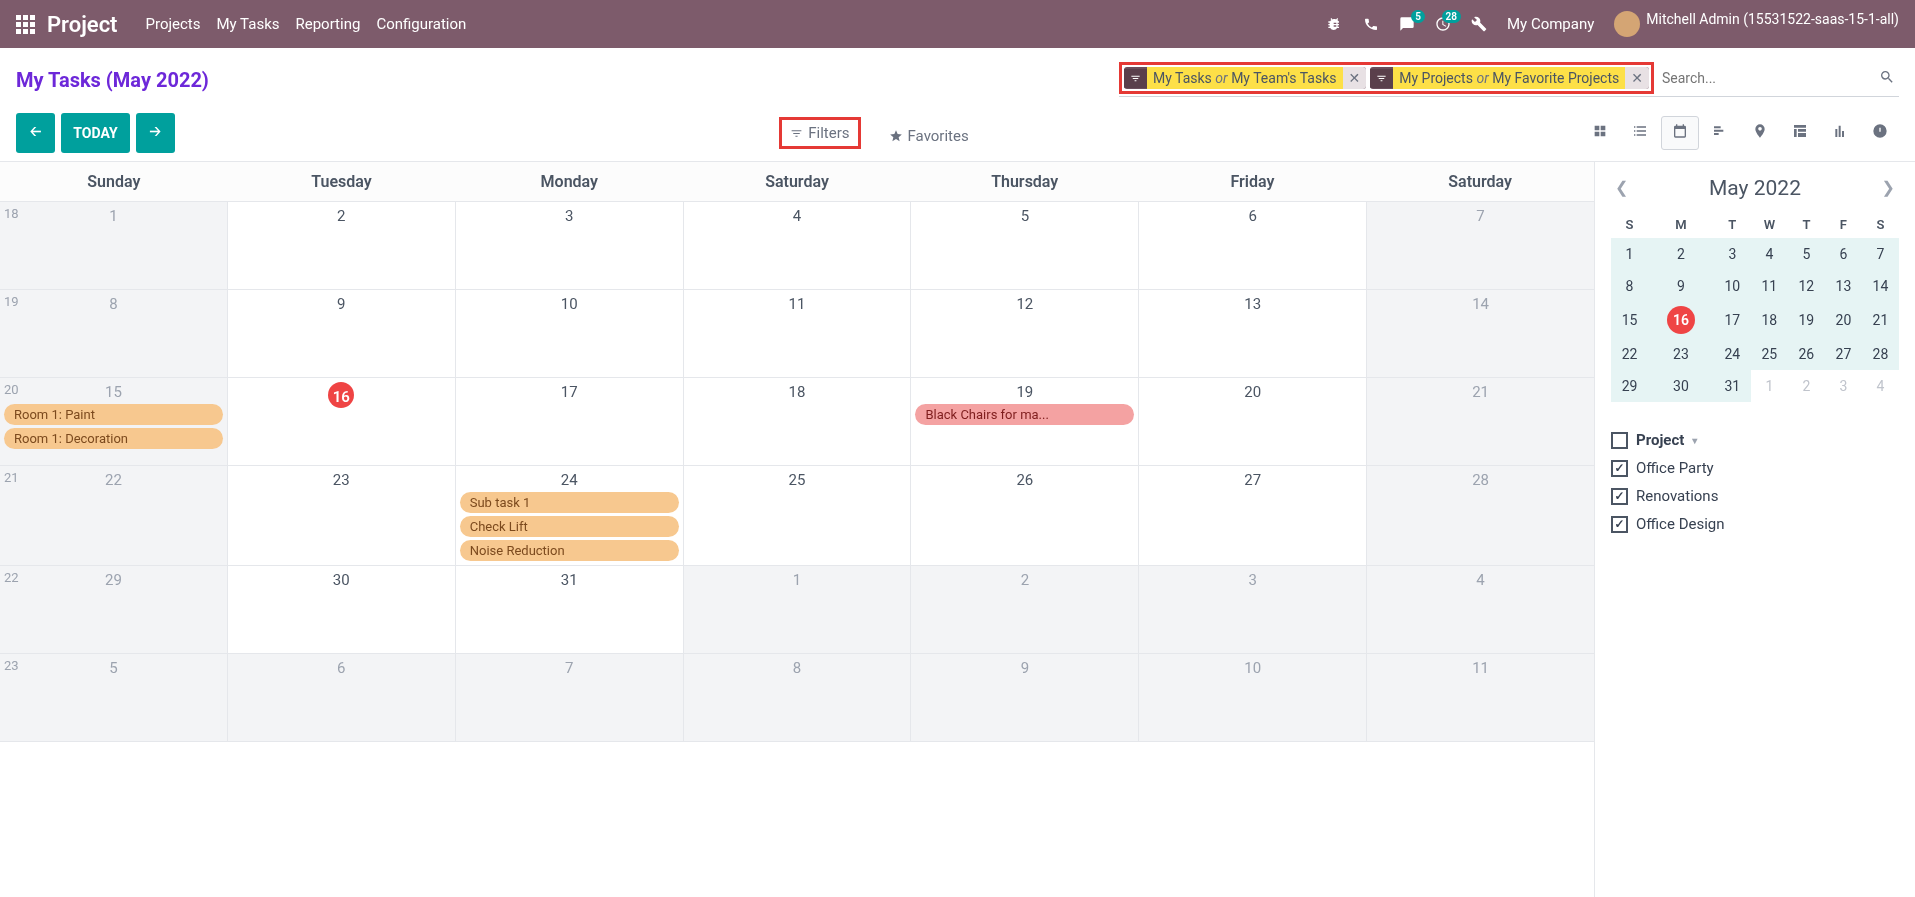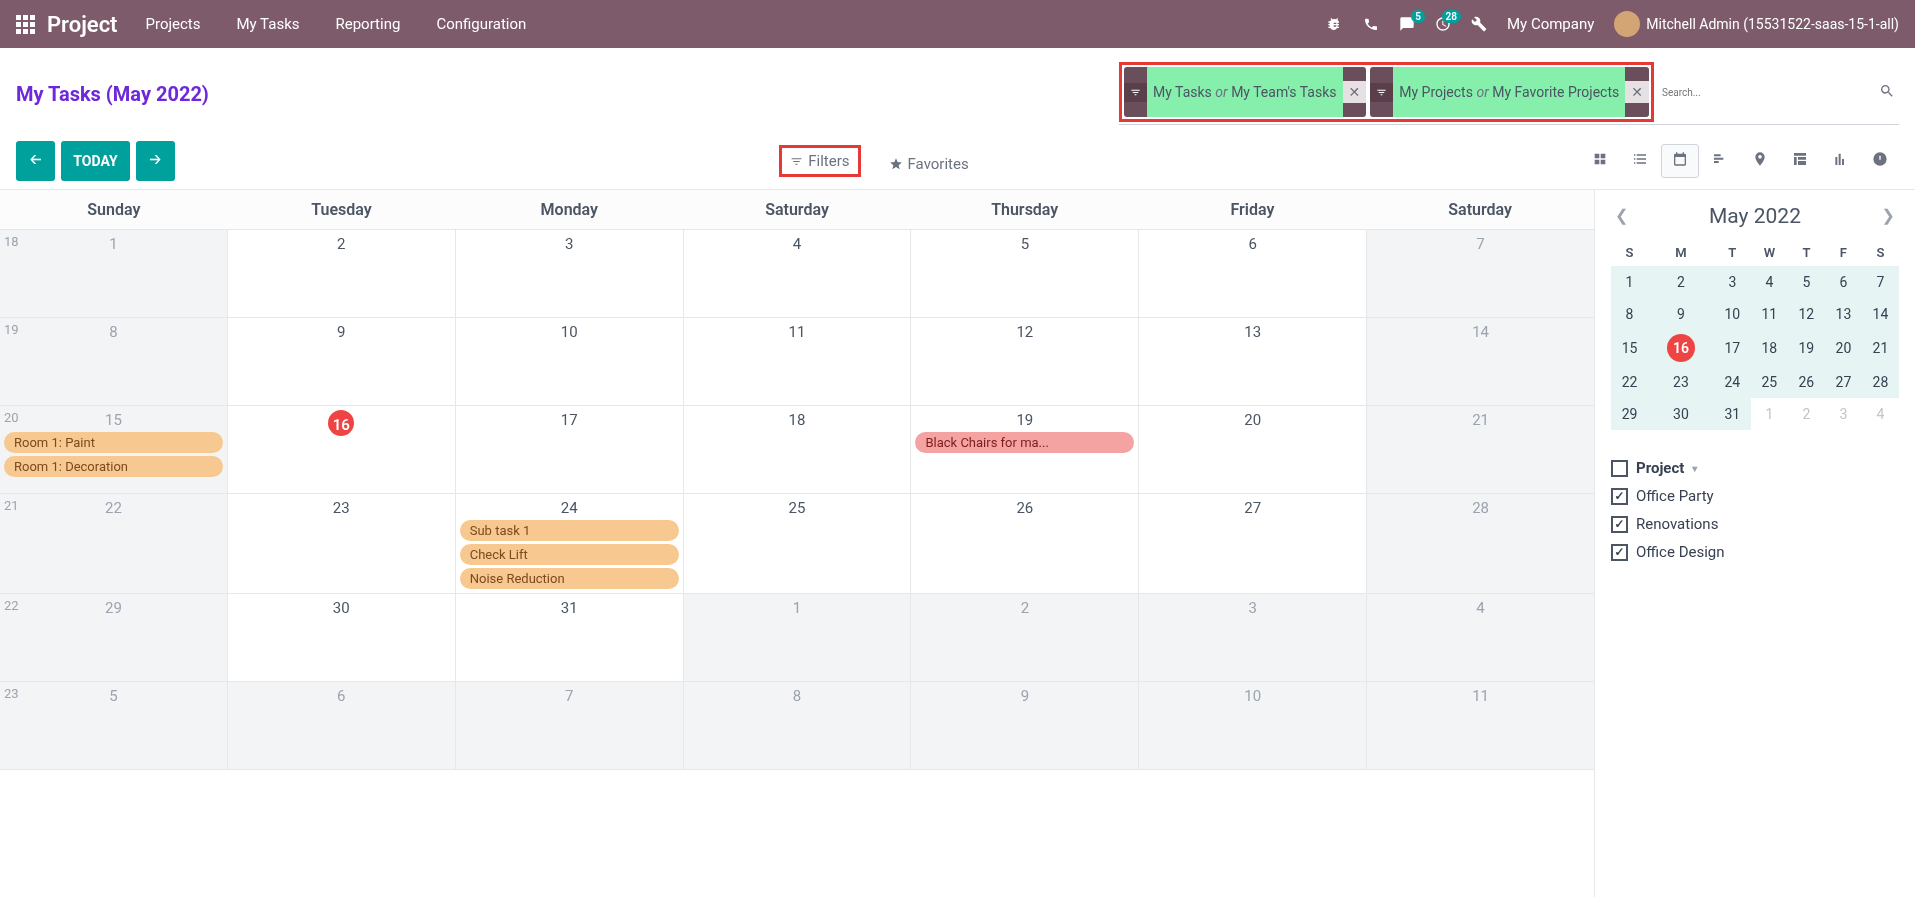--- a/index.html
+++ b/index.html
@@ -1,38 +1,38 @@
 <!DOCTYPE html>
 <html><head>
 <meta charset="utf-8">
 <style>
 *{box-sizing:border-box;margin:0;padding:0;font-family:-apple-system,BlinkMacSystemFont,"Segoe UI",Roboto,sans-serif}
 body{background:#fff;color:#374151}
 .topnav{background:#7d5b6b;height:48px;display:flex;align-items:center;padding:0 16px;color:#fff}
 .apps-icon{display:grid;grid-template-columns:repeat(3,5px);grid-template-rows:repeat(3,5px);gap:2px;margin-right:12px;cursor:pointer}
 .apps-icon span{background:#fff;width:5px;height:5px}
 .brand{font-size:22px;font-weight:600;margin-right:28px}
-.nav-links{display:flex;gap:36px;font-size:15px}
+.nav-links{display:flex;gap:16px;font-size:15px}
 .nav-links a{color:#fff;text-decoration:none;cursor:pointer}
 .nav-right{margin-left:auto;display:flex;align-items:center;gap:20px}
 .nav-icon{position:relative;cursor:pointer;display:flex;align-items:center}
 .badge{position:absolute;top:-6px;right:-10px;background:#00a09d;color:#fff;font-size:10px;padding:1px 4px;border-radius:8px;font-weight:600}
 .avatar{width:26px;height:26px;border-radius:50%;background:#d4a574;display:inline-block;margin-right:6px;vertical-align:middle}
 .user-name{font-size:14px}
 .control-panel{padding:14px 16px 0;border-bottom:1px solid #e5e7eb}
 .cp-row1{display:flex;align-items:center;margin-bottom:16px}
 .page-title{font-size:20px;color:#6d28d9;font-weight:700}
 .search-area{margin-left:auto;display:flex;align-items:center;width:780px;border-bottom:1px solid #d1d5db;padding-bottom:2px}
 .filter-chips{display:flex;gap:4px;border:3px solid #e53935;padding:2px}
 .chip{display:flex;align-items:center;background:#6b4e5c;color:#fff;font-size:14px;border-radius:3px;overflow:hidden}
 .chip .chip-icon{background:#5a3f4b;padding:4px 6px;display:flex;align-items:center}
-.chip .chip-text{padding:17px 6px;background:#86efac;color:#4b5563}
+.chip .chip-text{padding:3px 6px;background:#fde047;color:#4b5563}
 .chip .chip-text em{font-style:italic;color:#6b7280}
 .chip .chip-close{padding:3px 6px;background:#e8e1e4;color:#6b7280;cursor:pointer}
-.search-input{flex:1;border:none;outline:none;padding:4px 8px;font-size:10px;color:#6d28d9}
+.search-input{flex:1;border:none;outline:none;padding:4px 8px;font-size:14px;color:#6d28d9}
 .search-btn{background:none;border:none;cursor:pointer;color:#6b7280;padding:4px}
 .cp-row2{display:flex;align-items:center;padding-bottom:8px}
 .today-nav{display:flex;gap:6px}
 .btn-teal{background:#00a09d;color:#fff;border:none;padding:8px 12px;font-size:14px;font-weight:700;cursor:pointer;border-radius:3px}
 .btn-teal.arrow{padding:8px 14px}
 .filter-buttons{margin-left:auto;display:flex;gap:20px;align-items:flex-end}
 .filter-btn{display:flex;align-items:center;gap:5px;color:#6b7280;font-size:15px;cursor:pointer;padding:4px 8px}
 .filter-btn.highlighted{border:3px solid #e53935}
 .view-switcher{margin-left:auto;display:flex;gap:2px}
 .view-btn{padding:6px 10px;cursor:pointer;color:#6b7280;border:1px solid transparent;border-radius:3px}
@@ -120,21 +120,21 @@
           <path d="M11.99 2C6.47 2 2 6.48 2 12s4.47 10 9.99 10C17.52 22 22 17.52 22 12S17.52 2 11.99 2zM12 20c-4.42 0-8-3.58-8-8s3.58-8 8-8 8 3.58 8 8-3.58 8-8 8zm.5-13H11v6l5.25 3.15.75-1.23-4.5-2.67V7z"></path>
         </svg>
         <span class="badge">28</span>
       </div>
     <div class="nav-icon">
         <svg viewBox="0 0 24 24">
           <path d="M22.7 19l-9.1-9.1c.9-2.3.4-5-1.5-6.9-2-2-5-2.4-7.4-1.3L9 6 6 9 1.6 4.7C.4 7.1.9 10.1 2.9 12.1c1.9 1.9 4.6 2.4 6.9 1.5l9.1 9.1c.4.4 1 .4 1.4 0l2.3-2.3c.5-.4.5-1.1.1-1.4z"></path>
         </svg>
       </div>
     <div style="font-size:15px;cursor:pointer">My Company</div>
-    <div style="display:flex;align-items:center;cursor:pointer">
+    <div style="display:flex;cursor:pointer">
         <span class="avatar"></span>
         <span class="user-name">Mitchell Admin (15531522-saas-15-1-all)</span>
       </div>
   </div>
 </div>
 
 <div class="control-panel">
   <div class="cp-row1">
     <div class="page-title">My Tasks (May 2022)</div>
     <div class="search-area">

